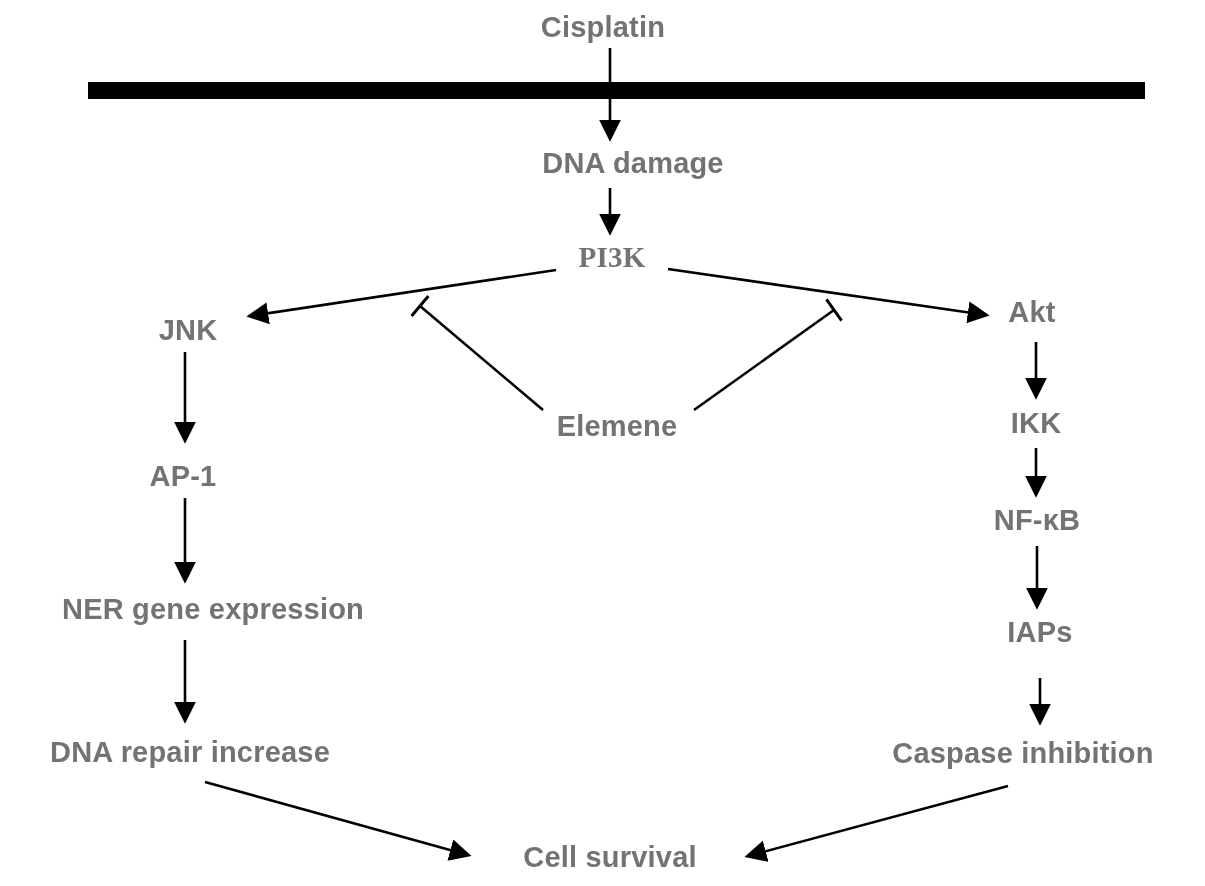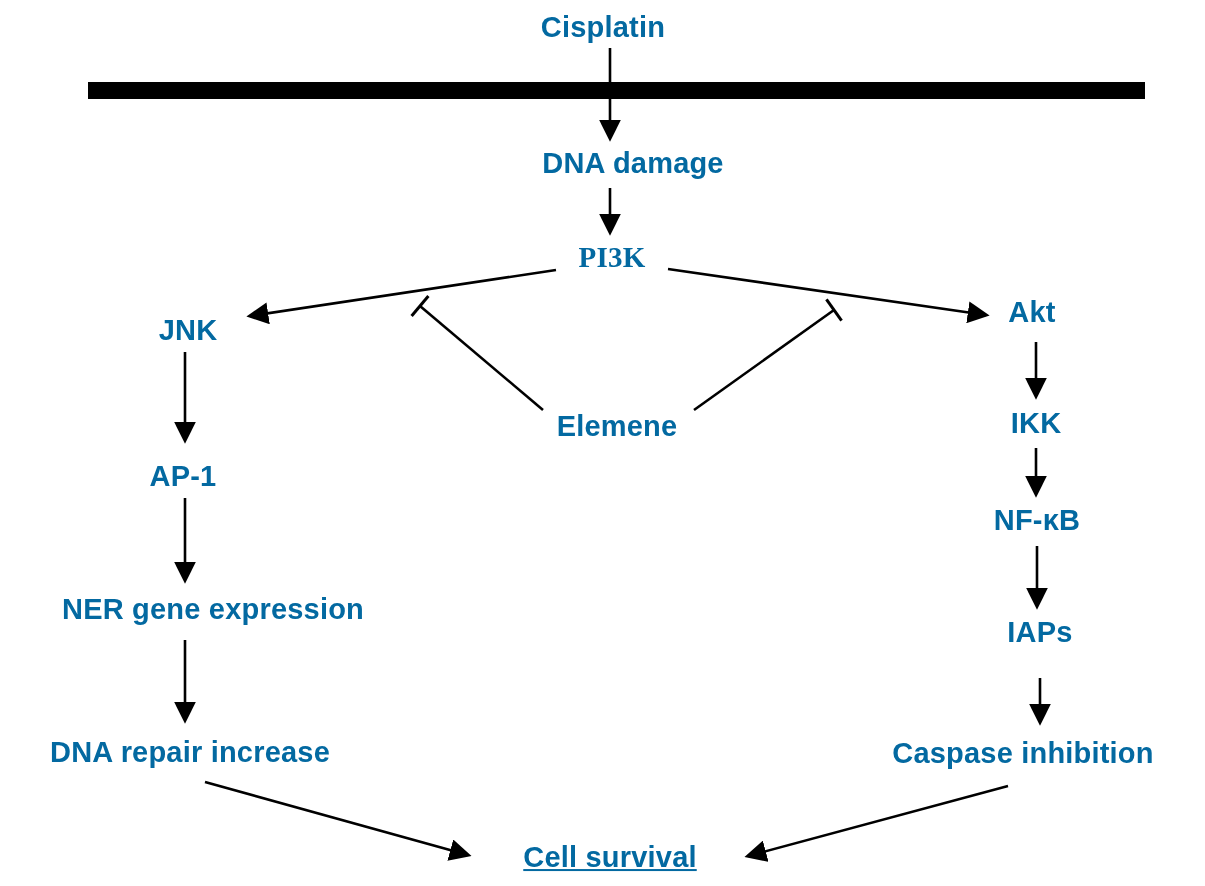--- a/index.html
+++ b/index.html
@@ -21,39 +21,39 @@
     top: 0;
     width: 1205px;
     height: 886px;
   }
   .node {
     position: absolute;
     transform: translate(-50%, -50%);
     font-weight: bold;
     font-size: 29px;
     line-height: 1.1;
-    color: #0369a1;
+    color: #737373;
     white-space: nowrap;
     letter-spacing: 0.2px;
   }
   
   .pos-cisplatin      { left: 603px;  top: 28px;  }
   .pos-dna-damage     { left: 633px;  top: 164px; }
   .pos-pi3k           { left: 612px;  top: 258px; font-family: Liberation Serif, serif; }
   .pos-jnk            { left: 188px;  top: 331px; text-align: center; }
   .pos-akt            { left: 1032px; top: 313px; }
   .pos-elemene        { left: 617px;  top: 427px; }
   .pos-ap1            { left: 183px;  top: 477px; }
   .pos-ikk            { left: 1036px; top: 424px; }
   .pos-nfkb           { left: 1037px; top: 521px; }
   .pos-ner            { left: 213px;  top: 610px; }
   .pos-iaps           { left: 1040px; top: 633px; }
   .pos-dna-repair     { left: 190px;  top: 753px; }
   .pos-caspase        { left: 1023px; top: 754px; }
-  .pos-cell-survival  { left: 610px;  top: 858px; text-decoration: underline; }
+  .pos-cell-survival  { left: 610px;  top: 858px; }
 </style>
 </head>
 <body>
 
 <div id="canvas">
 
   <svg id="edge-layer" width="1205" height="886" viewBox="0 0 1205 886" xmlns="http://www.w3.org/2000/svg">
     <defs>
       <marker id="arrowhead" markerUnits="userSpaceOnUse" markerWidth="22" markerHeight="22" viewBox="0 0 12 12" refX="10" refY="6" orient="auto-start-reverse">
         <path d="M0,0 L12,6 L0,12 Z" fill="#000000"></path>

